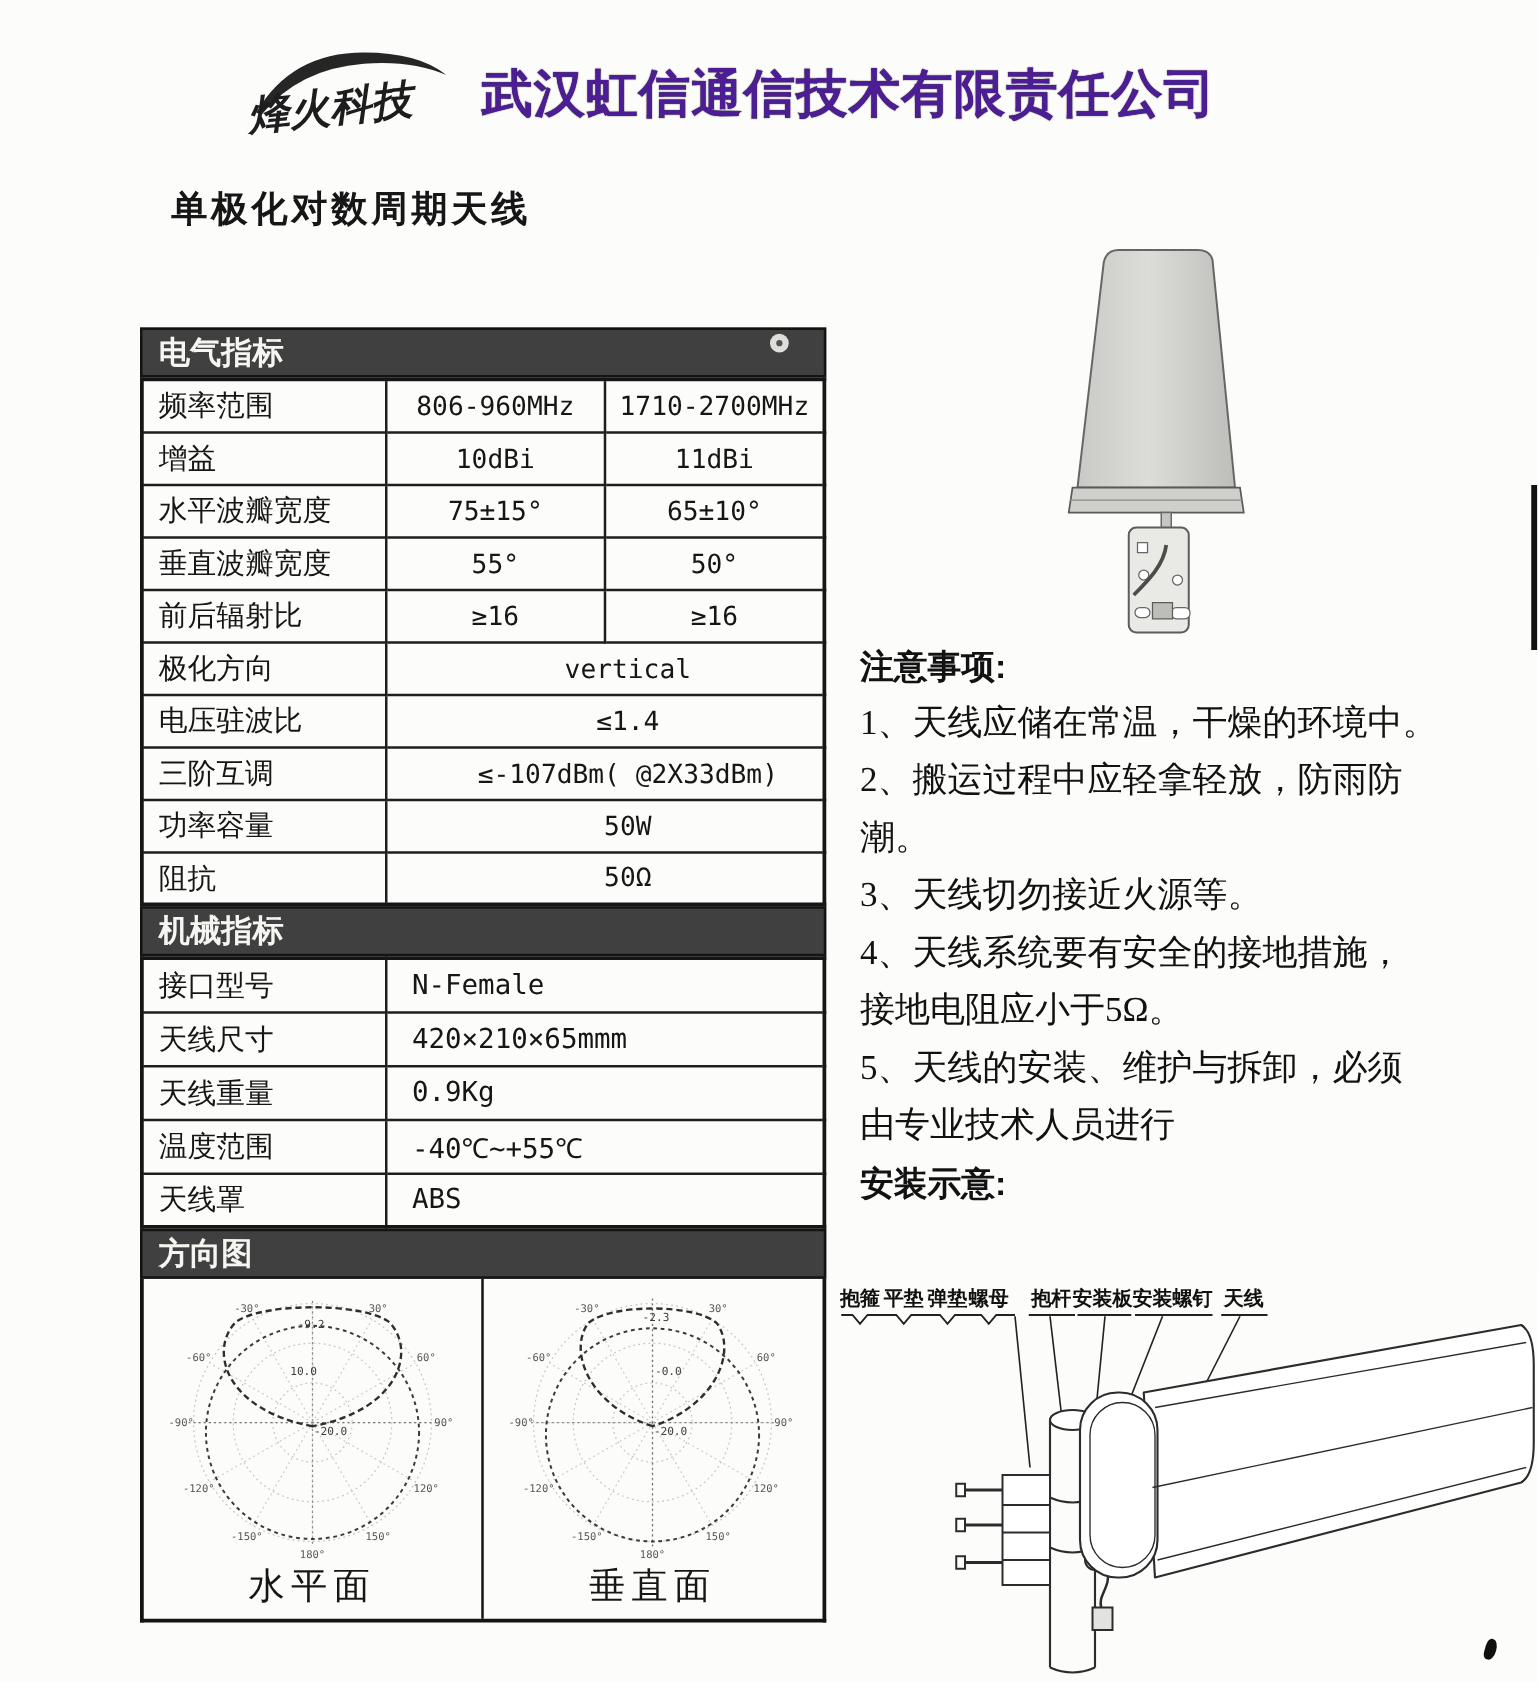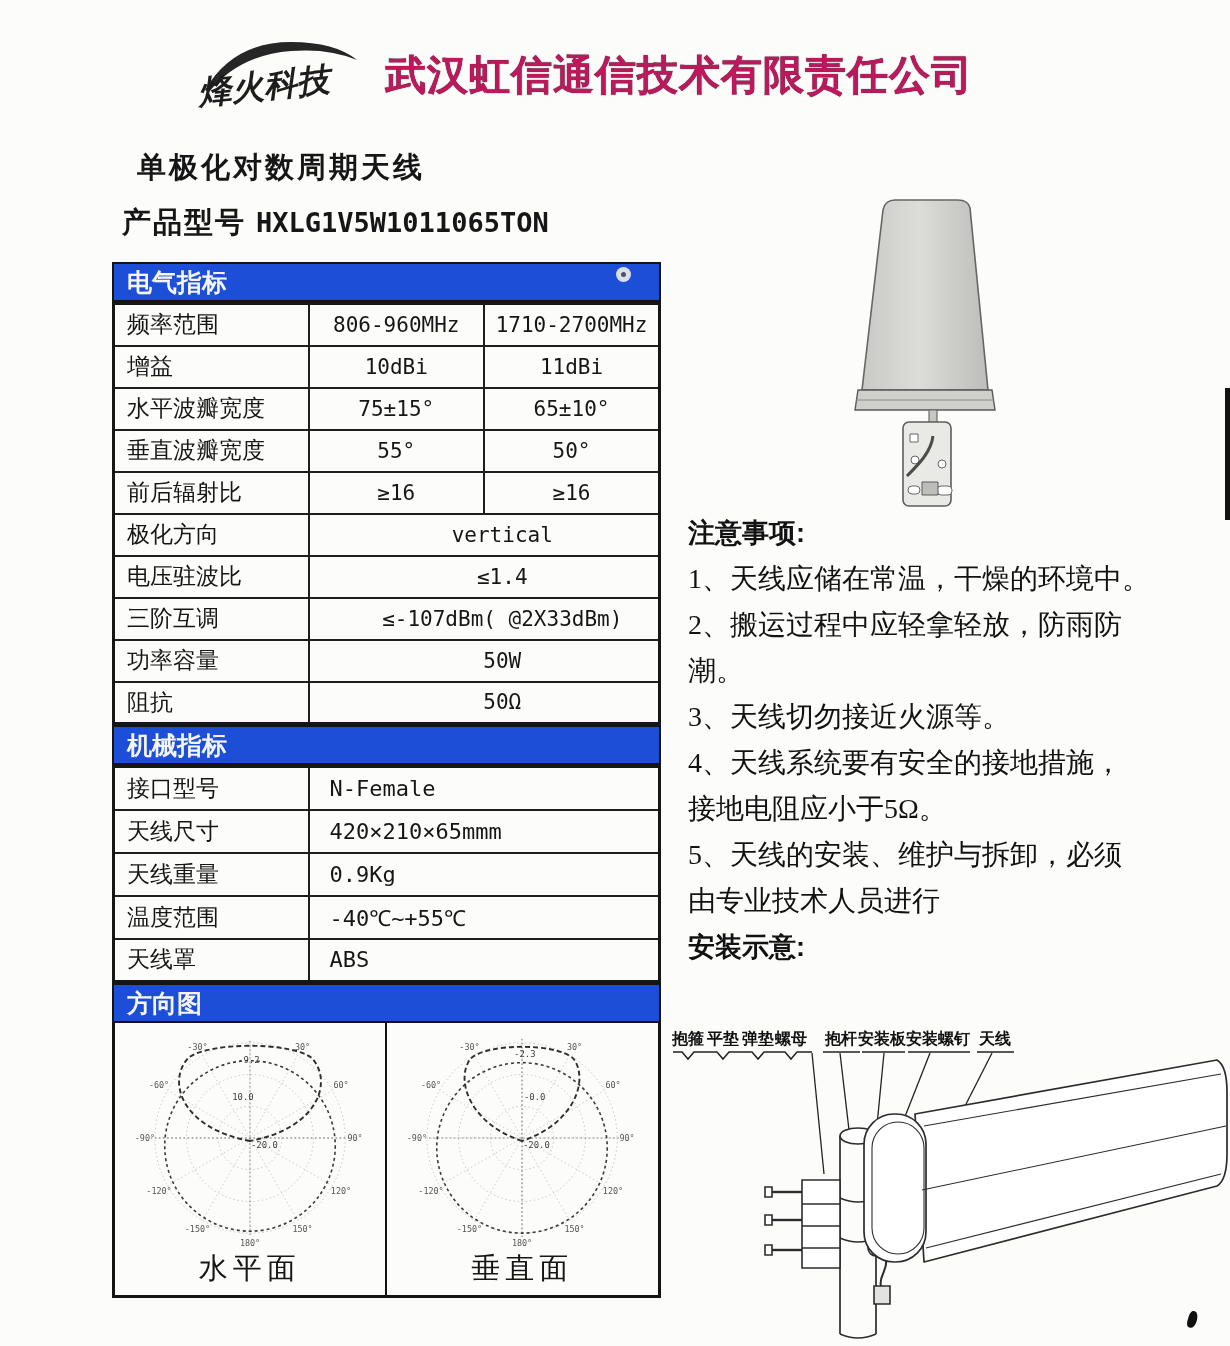--- a/index.html
+++ b/index.html
@@ -4,33 +4,33 @@
 <style>
   html,body{margin:0;padding:0;background:#ffffff;}
   .page{position:relative;width:1230px;height:1346px;background:#fcfcfa;overflow:hidden;
         font-family:"Liberation Serif",serif;color:#161616;}
 
   
   .doc-header{position:absolute;left:195px;top:26px;width:800px;height:90px;}
   .logo{position:absolute;left:0;top:12px;width:178px;height:76px;}
   .logo text{font-family:"Liberation Serif",serif;font-style:italic;font-weight:700;fill:#1d1d1d;}
   .company{position:absolute;left:190px;top:22px;font-family:Liberation Sans, sans-serif;
-           font-weight:900;font-size:41px;letter-spacing:1px;color:#be185d;
+           font-weight:900;font-size:41px;letter-spacing:1px;color:#4c1d95;
            text-shadow:0 0 1px #000;white-space:nowrap;}
 
   
   .product-title{position:absolute;left:137px;top:148px;font-family:"Liberation Sans",sans-serif;
                  font-weight:700;font-size:29px;letter-spacing:3px;}
   .model-line{position:absolute;left:122px;top:203px;font-family:"Liberation Sans",sans-serif;
               font-weight:700;font-size:29px;letter-spacing:2px;white-space:nowrap;}
   .model-code{font-family:"DejaVu Sans Mono",monospace;font-weight:700;font-size:27px;letter-spacing:0;}
 
   
   .left-col{position:absolute;left:112px;top:262px;width:549px;}
-  .sec-bar{position:relative;height:40px;background:#1d4ed8;color:#f5f5f2;border:2px solid #141414;
+  .sec-bar{position:relative;height:40px;background:#404040;color:#f5f5f2;border:2px solid #141414;
            box-sizing:border-box;font-family:"Liberation Sans",sans-serif;font-weight:700;
            font-size:25px;line-height:36px;padding-left:13px;}
   .bar-dot{position:absolute;right:28px;top:3px;width:15px;height:15px;border-radius:50%;
            background:#efefec;opacity:.9;}
   .bar-dot::after{content:"";position:absolute;left:5px;top:5px;width:5px;height:5px;border-radius:50%;background:#555;}
   table.spec{width:100%;border-collapse:collapse;table-layout:fixed;border:3px solid #161616;padding-left:25px;}
   table.spec td{border:2px solid #1e1e1e;box-sizing:border-box;}
   td.lbl{width:195px;font-size:23px;padding:0 0 0 12px;height:42px;}
   table.mech td.lbl{height:43px;}
   td.val{font-family:"DejaVu Sans Mono",monospace;font-size:21px;text-align:center;}
@@ -69,24 +69,20 @@
 
   <div class="doc-header">
     <svg class="logo" viewBox="0 0 178 76">
       <path d="M10,52 Q38,4 96,4 Q140,4 162,22 Q134,10 96,13 Q44,17 14,54 Z" fill="#262626"></path>
       <text x="2" y="58" font-size="33" transform="rotate(-6 80 40)">烽火科技</text>
     </svg>
     <div class="company">武汉虹信通信技术有限责任公司</div>
   </div>
 
   <div class="product-title">单极化对数周期天线</div>
-  <div class="model-line">
-    <span>产品型号</span>
-    <span class="model-code">HXLG1V5W1011065TON</span>
-  </div>
 
   <div class="left-col">
     <div class="sec-bar">
       <span>电气指标</span>
       <span class="bar-dot"></span>
     </div>
     <table class="spec elec">
         <tbody>
           <tr>
             <td class="lbl">频率范围</td>

